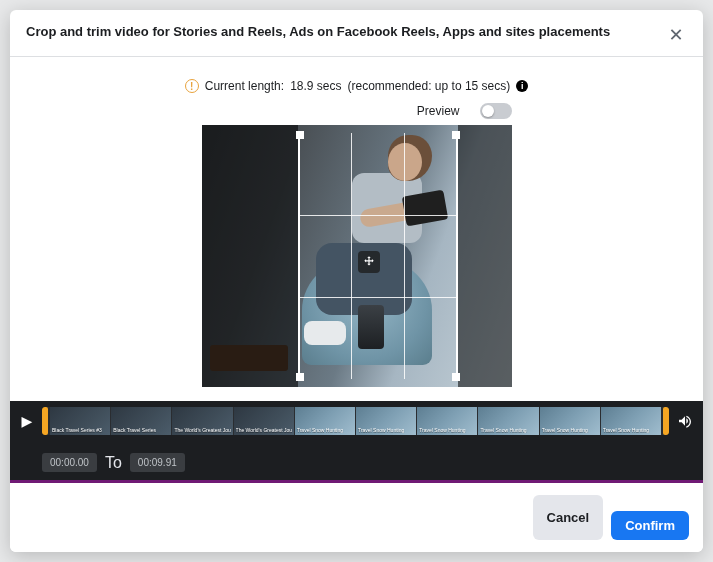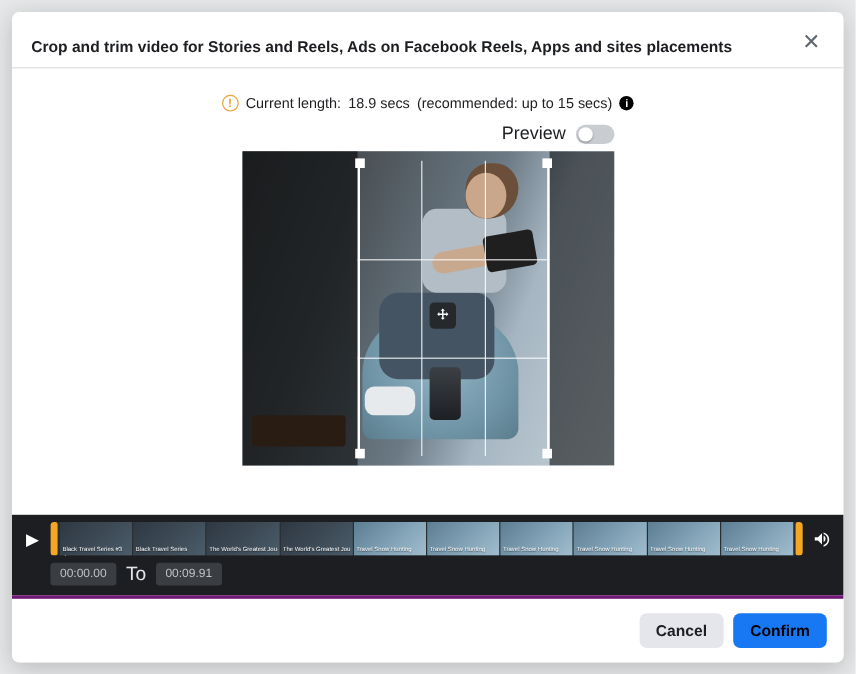--- a/index.html
+++ b/index.html
@@ -14,21 +14,21 @@
     .modal {
       width: 693px; height: 542px;
       background: #fff;
       border-radius: 6px;
       box-shadow: 0 4px 20px rgba(0,0,0,0.2);
       display: flex; flex-direction: column;
       overflow: hidden;
       position: relative;
     }
     .modal-header {
-      display: flex; align-items: flex-end; justify-content: space-between;
+      display: flex; align-items: flex-start; justify-content: space-between;
       padding: 14px 16px 10px 16px;
       border-bottom: 1px solid #dddfe2;
     }
     .modal-title { font-size: 13px; font-weight: 700; }
     .close-btn {
       width: 22px; height: 22px;
       background: transparent; border: none;
       color: #606770; font-size: 18px; line-height: 1;
       cursor: pointer;
       display: flex; align-items: center; justify-content: center;
@@ -55,22 +55,22 @@
       width: 12px; height: 12px;
       background: #000; color: #fff;
       border-radius: 50%;
       display: inline-flex; align-items: center; justify-content: center;
       font-size: 9px; font-weight: 700;
       font-style: normal;
     }
     .preview-row {
       width: 310px;
       display: flex; align-items: center; justify-content: flex-end;
-      gap: 8px; margin-top: 10px;
-      font-size: 15px; color: #1c1e21;
+      gap: 20px; margin-top: 10px;
+      font-size: 12px; color: #1c1e21;
     }
     .toggle {
       width: 32px; height: 16px;
       background: #c9ccd1;
       border-radius: 10px;
       position: relative;
     }
     .toggle-knob {
       width: 12px; height: 12px; border-radius: 50%;
       background: #fff;
@@ -199,20 +199,21 @@
       width: 0; height: 0;
     }
     .playhead .line {
       width: 1px; height: 36px; background:#fff;
       position:absolute; left:0; top:4px;
     }
     .vol-btn { color: #fff; width: 16px; display:flex; align-items:center; justify-content:center; cursor:pointer;}
     .time-input-row {
       display: flex; align-items: center; gap: 8px;
       padding-left: 22px;
+      margin-top: 12px;
     }
     .time-box {
       background: #3a3d41; color: #bfc3c7;
       font-size: 10px; padding: 4px 8px;
       border-radius: 3px;
       min-width: 50px; text-align:center;
     }
     .to-label { color: #e4e6eb; font-size: 16px; }
     .footer {
       display: flex; justify-content: flex-end; gap: 8px;
@@ -220,21 +221,21 @@
       border-top: 3px solid #701a75;
       background:#fff;
     }
     .btn {
       border:none; border-radius:6px;
       font-size:13px; font-weight:600;
       padding: 7px 14px;
       cursor: pointer;
     }
     .btn.secondary { background:#e4e6eb; color:#1c1e21; }
-    .btn.primary   { background:#1877f2; color:#000000; }
+    .btn.primary   { background:#1877f2; color:#ffffff;margin-top:16px; }
   </style>
 </head>
 <body>
 
 <div class="modal">
 
   <div class="modal-header">
     <div class="modal-title">Crop and trim video for Stories and Reels, Ads on Facebook Reels, Apps and sites placements</div>
     <button class="close-btn">
       <span>✕</span>

